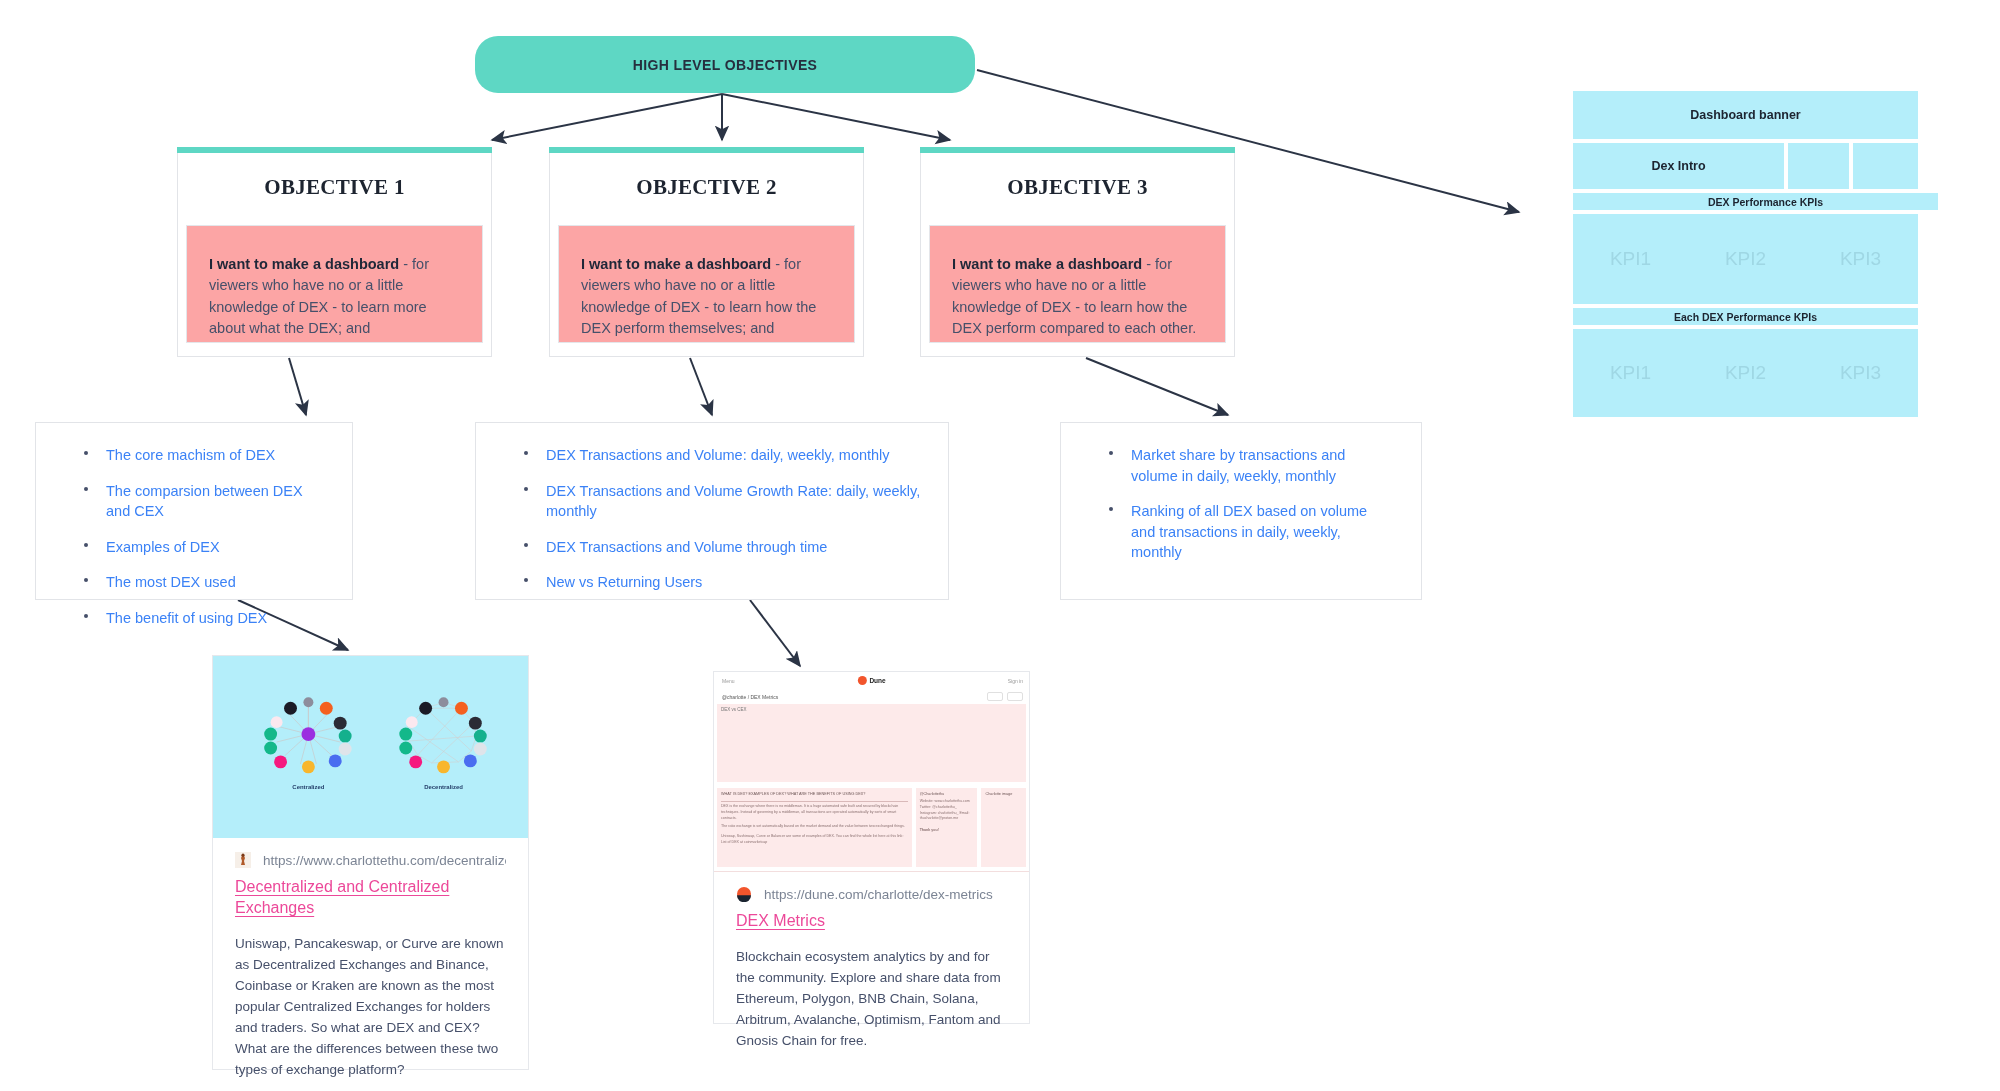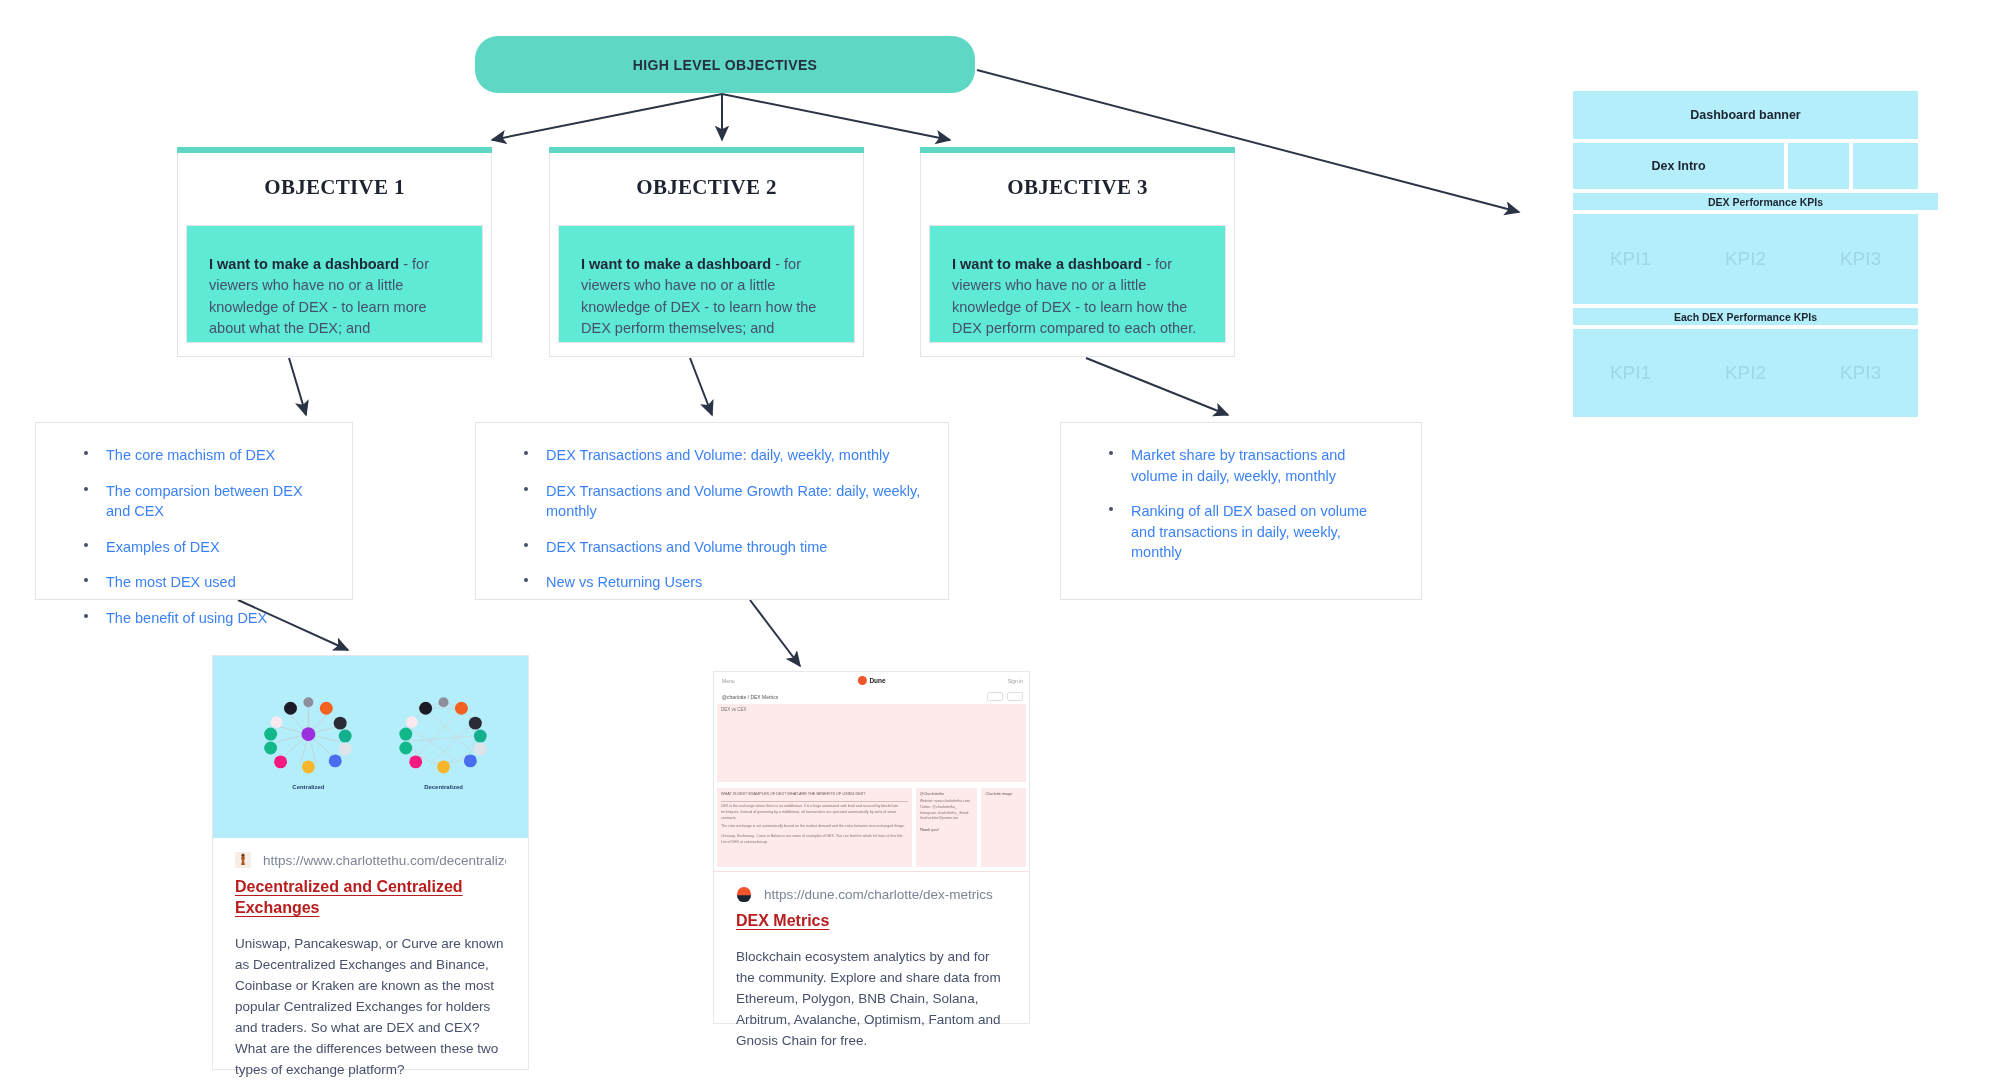--- a/index.html
+++ b/index.html
@@ -28,21 +28,21 @@
     box-shadow:0 0 0 0 rgba(0,0,0,0);
   }
   .obj-card .obj-bar{position:absolute;left:-1px;top:-1px;right:-1px;height:6px;background:#5ed7c4;}
   .obj-card .obj-title{
     position:absolute;left:0;right:0;top:27px;text-align:center;
     font-family:"Liberation Serif", serif;
     font-size:21px;font-weight:bold;letter-spacing:.3px;color:#1d2430;
   }
   .obj-card .obj-inner{
     position:absolute;left:8px;right:8px;top:77px;bottom:13px;
-    border:1px solid #e4e6ea;background:#5eead4;
+    border:1px solid #e4e6ea;background:#fca5a5;
     padding:28px 22px 0 22px;box-sizing:border-box;
   }
   .obj-card .obj-text{
     font-size:14.5px;line-height:1.48;color:#46506a;
   }
   .obj-card .obj-text b{color:#1f2738;font-weight:bold;}
 
   #obj1{left:177px;width:313px;}
   #obj2{left:549px;width:313px;}
   #obj3{left:920px;width:313px;}
@@ -70,21 +70,21 @@
   .link-card{
     position:absolute;background:#ffffff;border:1px solid #e6e8ec;
     box-sizing:border-box;
   }
   .lc-thumb{width:100%;background:#b4eefa;box-sizing:border-box;position:relative;overflow:hidden;}
   .lc-body{padding:14px 22px 22px 22px;}
   .lc-urlrow{display:flex;align-items:center;gap:12px;margin-bottom:6px;}
   .lc-favicon{width:16px;height:16px;flex:0 0 16px;position:relative;}
   .lc-url{font-size:13.5px;color:#7b8494;white-space:nowrap;overflow:hidden;}
   .lc-title{
-    font-size:16px;font-weight:bold;color:#b91c1c;text-decoration:underline;
+    font-size:16px;font-weight:normal;color:#ec4899;text-decoration:underline;
     text-underline-offset:3px;line-height:1.32;margin:8px 0 16px 0;
   }
   .lc-desc{font-size:13.5px;line-height:1.55;color:#46506a;}
 
   #card1{left:212px;top:655px;width:317px;height:415px;}
   #card1 .lc-thumb{height:182px;}
   #card2{left:713px;top:671px;width:317px;height:353px;}
   #card2 .lc-thumb{height:200px;background:#fdeeee;border-bottom:1px solid #f3dede;}
 
   

